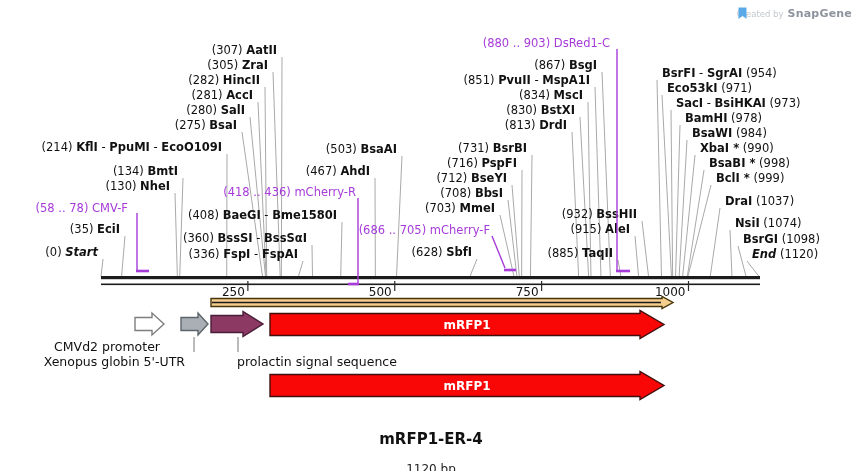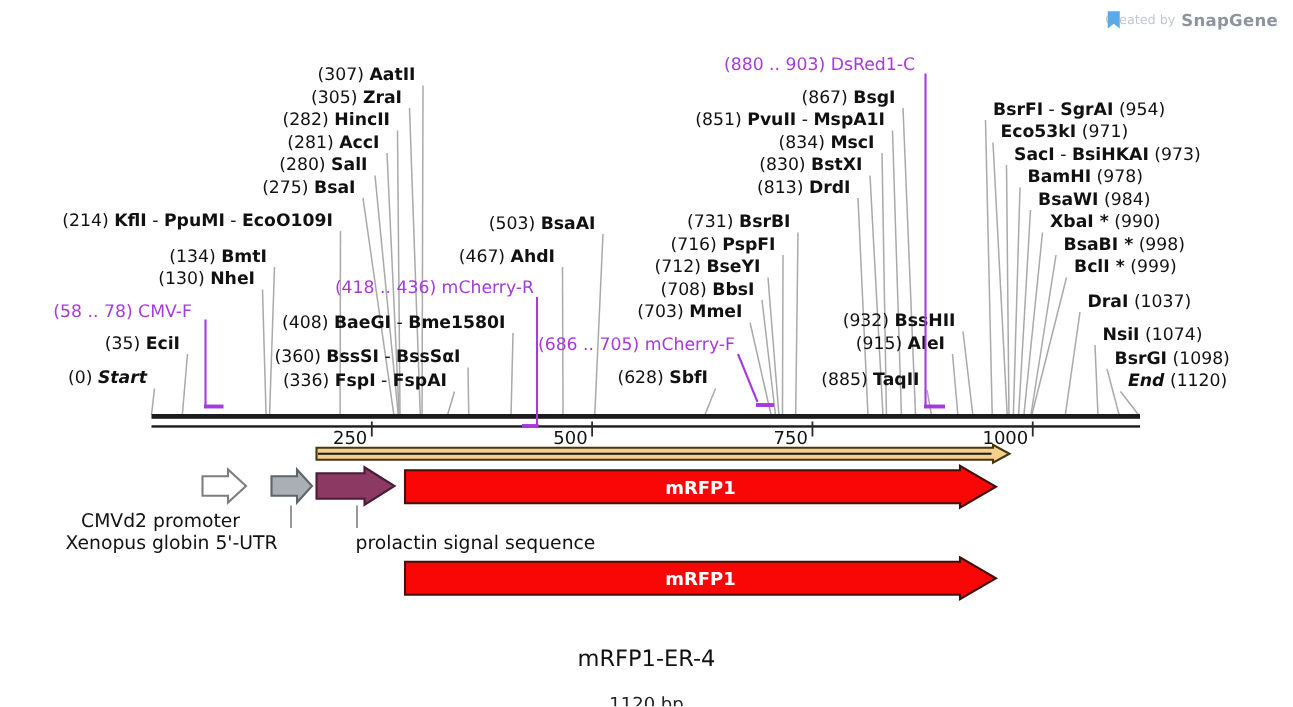--- a/index.html
+++ b/index.html
@@ -3,21 +3,21 @@
 <meta charset="utf-8">
 <style>
   html,body{margin:0;padding:0;background:#fff;}
   .canvas{position:relative;width:862px;height:471px;background:#ffffff;
           font-family:"DejaVu Sans",sans-serif;overflow:hidden;}
   svg{position:absolute;left:0;top:0;}
   .credit{position:absolute;top:7px;right:10px;display:flex;align-items:center;gap:4px;}
   .credit .by{font-size:8.5px;color:#c3c8ce;}
   .credit .brand{font-size:11px;font-weight:bold;color:#8d949e;letter-spacing:.2px;}
   .titleblock{position:absolute;left:0;right:0;top:430px;text-align:center;}
-  .titleblock .t{font-size:15px;font-weight:normal;color:#111;}
+  .titleblock .t{font-size:15px;font-weight:bold;color:#111;}
   .titleblock .s{font-size:12px;color:#222;margin-top:14px;}
 </style>
 </head>
 <body>
 
 <div class="canvas">
 
   <svg width="862" height="471" viewBox="0 0 862 471">
       <line x1="282" y1="57" x2="281.3625" y2="276.5" stroke="#a9a9a9" stroke-width="1"></line>
       <line x1="273" y1="72" x2="280.1875" y2="276.5" stroke="#a9a9a9" stroke-width="1"></line>

